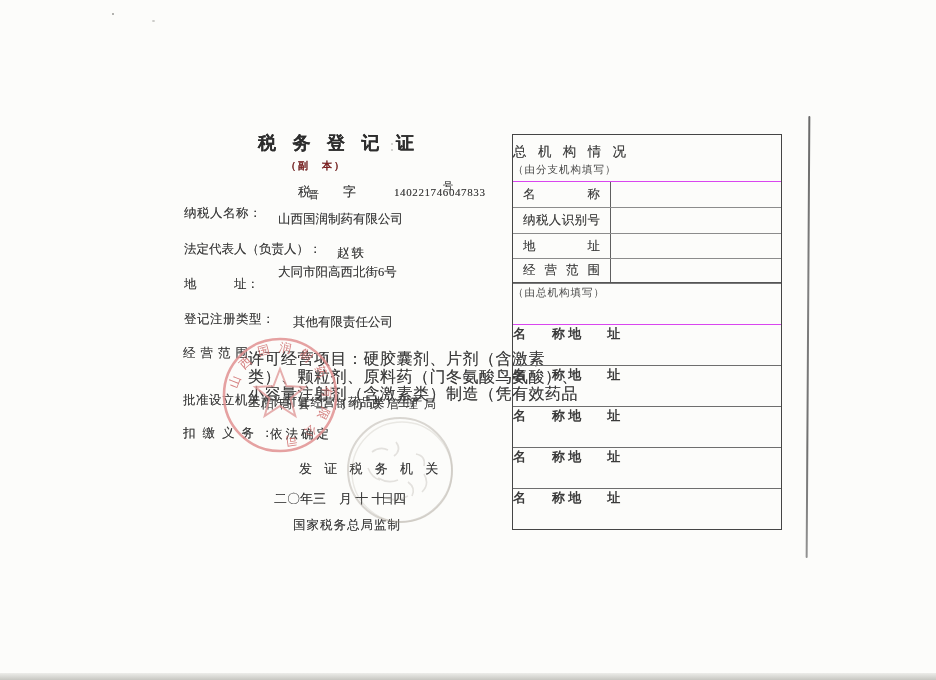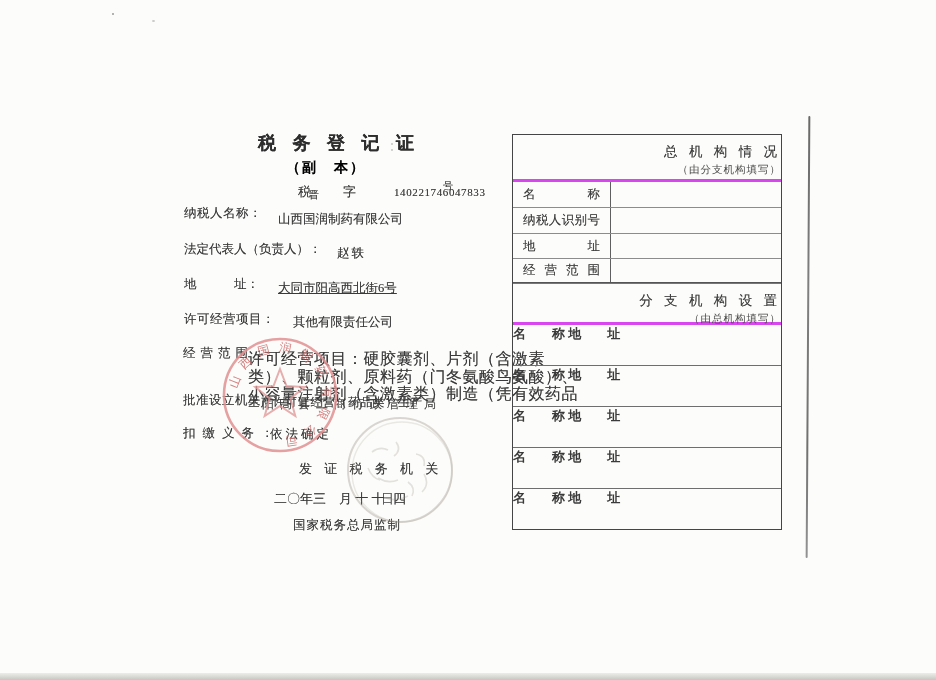--- a/index.html
+++ b/index.html
@@ -6,37 +6,37 @@
   body { background:#e9e9e6; font-family:"Liberation Serif","DejaVu Serif",serif; }
   .scan {
     position:relative; width:936px; height:680px; margin:0 auto;
     background:#fcfcfa; overflow:hidden; color:#3a3a3a;
   }
   .abs { position:absolute; }
   .ink { color:#3a3a3a; text-shadow:0 0 .4px rgba(60,60,60,.55); white-space:nowrap; }
 
   
   .cert-title { left:258px; top:131px; font-size:18px; font-weight:bold; letter-spacing:6px; color:#2d2d2d; text-shadow:0 0 .6px #2d2d2d; }
-  .cert-subtitle { left:286px; top:159px; font-size:14px; font-weight:bold; letter-spacing:2px; color:#000000; }
+  .cert-subtitle { left:286px; top:159px; font-size:10px; font-weight:bold; letter-spacing:2px; color:#7f1d1d; }
   .serial { left:298px; top:180px; width:210px; height:24px; }
   .serial span { position:absolute; }
   .s-tax { left:0; top:3px; font-size:13px; }
   .s-region { left:11px; top:8px; font-size:10px; }
   .s-zi { left:45px; top:3px; font-size:13px; }
   .s-num { left:96px; top:6px; font-size:11px; letter-spacing:.6px; font-family:"Liberation Serif",serif; }
   .s-hao { left:145px; top:-1px; font-size:10px; }
 
   .f-label { font-size:12.5px; }
   .f-value { font-size:12.5px; }
   .lbl-taxpayer { left:184px; top:205px; letter-spacing:.5px; }
   .val-taxpayer { left:278px; top:211px; }
   .lbl-rep { left:184px; top:241px; }
   .val-rep { left:337px; top:245px; letter-spacing:2px; }
   .lbl-addr { left:184px; top:276px; }
-  .val-addr { left:278px; top:280px;text-decoration:underline; }
+  .val-addr { left:278px; top:264px; }
   .lbl-regtype { left:184px; top:311px; letter-spacing:.5px; }
   .val-regtype { left:293px; top:314px; }
 
   .lbl-scope { left:183px; top:345px; font-size:12.5px; letter-spacing:5px; }
   .scope-line { left:248px; font-size:16px; letter-spacing:.5px; }
   .scope-l1 { top:349px; }
   .scope-l2 { top:367px; }
   .scope-l3 { top:384px; }
   .lbl-approval { left:183px; top:392px; font-size:12.5px; letter-spacing:.5px; }
   .overlap-wrap { left:248px; top:395px; width:240px; height:16px; }
@@ -57,21 +57,21 @@
   
   .company-seal { left:215px; top:333px; filter:blur(.4px); }
   .faded-seal { left:338px; top:412px; filter:blur(.7px); opacity:.75; }
 
   
   .hq-table {
     left:512px; top:134px; width:270px; height:396px;
     border:1.5px solid #454545; display:flex; flex-direction:column;
     background:transparent; font-size:13px;
   }
-  .t-header { border-bottom:3px solid #d946ef; text-align:right; }
+  .t-header { border-bottom:1px solid #d946ef; text-align:left; }
   .t-header .t-title { font-size:13.5px; letter-spacing:4px; margin-top:8px; color:#3d3d3d; text-shadow:0 0 .4px rgba(60,60,60,.5); }
   .t-header .t-sub { font-size:10.5px; letter-spacing:1px; margin-top:2px; color:#484848; }
   .hq-header { height:47px; }
   .branch-header { height:42px; border-top:.5px solid #777; }
   .t-row { display:flex; border-bottom:1px solid #8c8c8c; }
   .t-row:last-child { border-bottom:none; }
   .t-row .t-label {
     width:98px; border-right:1px solid #5f5f5f; display:flex; align-items:center;
     padding:0 10px;
   }
@@ -115,21 +115,21 @@
 
   <div class="abs ink f-label lbl-taxpayer">纳税人名称：</div>
   <div class="abs ink f-value val-taxpayer">山西国润制药有限公司</div>
 
   <div class="abs ink f-label lbl-rep">法定代表人（负责人）：</div>
   <div class="abs ink f-value val-rep">赵轶</div>
 
   <div class="abs ink f-label lbl-addr">地　　　址：</div>
   <div class="abs ink f-value val-addr">大同市阳高西北街6号</div>
 
-  <div class="abs ink f-label lbl-regtype">许可经营项目：</div>
+  <div class="abs ink f-label lbl-regtype">登记注册类型：</div>
   <div class="abs ink f-value val-regtype">其他有限责任公司</div>
 
   <div class="abs ink lbl-scope">经营范围：</div>
   <div class="abs ink scope-line scope-l1">许可经营项目：硬胶囊剂、片剂（含激素</div>
   <div class="abs ink scope-line scope-l2">类）、颗粒剂、原料药（门冬氨酸鸟氨酸）、</div>
   <div class="abs ink scope-line scope-l3">小容量注射剂（含激素类）制造（凭有效药品</div>
 
   <div class="abs ink lbl-approval">批准设立机关：</div>
   <div class="abs overlap-wrap">
     <span class="overlap-under ink">生产许可证经营（药品类）生产</span>
@@ -202,21 +202,20 @@
       <div class="t-value"></div>
     </div>
     <div class="t-row r-scope">
       <div class="t-label">
         <span class="jspread">经营范围</span>
       </div>
       <div class="t-value"></div>
     </div>
 
     <div class="t-header branch-header">
-      <div class="t-title">分 支 机 构 设 置</div>
       <div class="t-sub">（由总机构填写）</div>
     </div>
 
     <div class="branch-block">
       <div class="t-label">
         <span class="jspread">名　　称</span>
         <span class="jspread">地　　址</span>
       </div>
       <div class="t-value"></div>
     </div>

